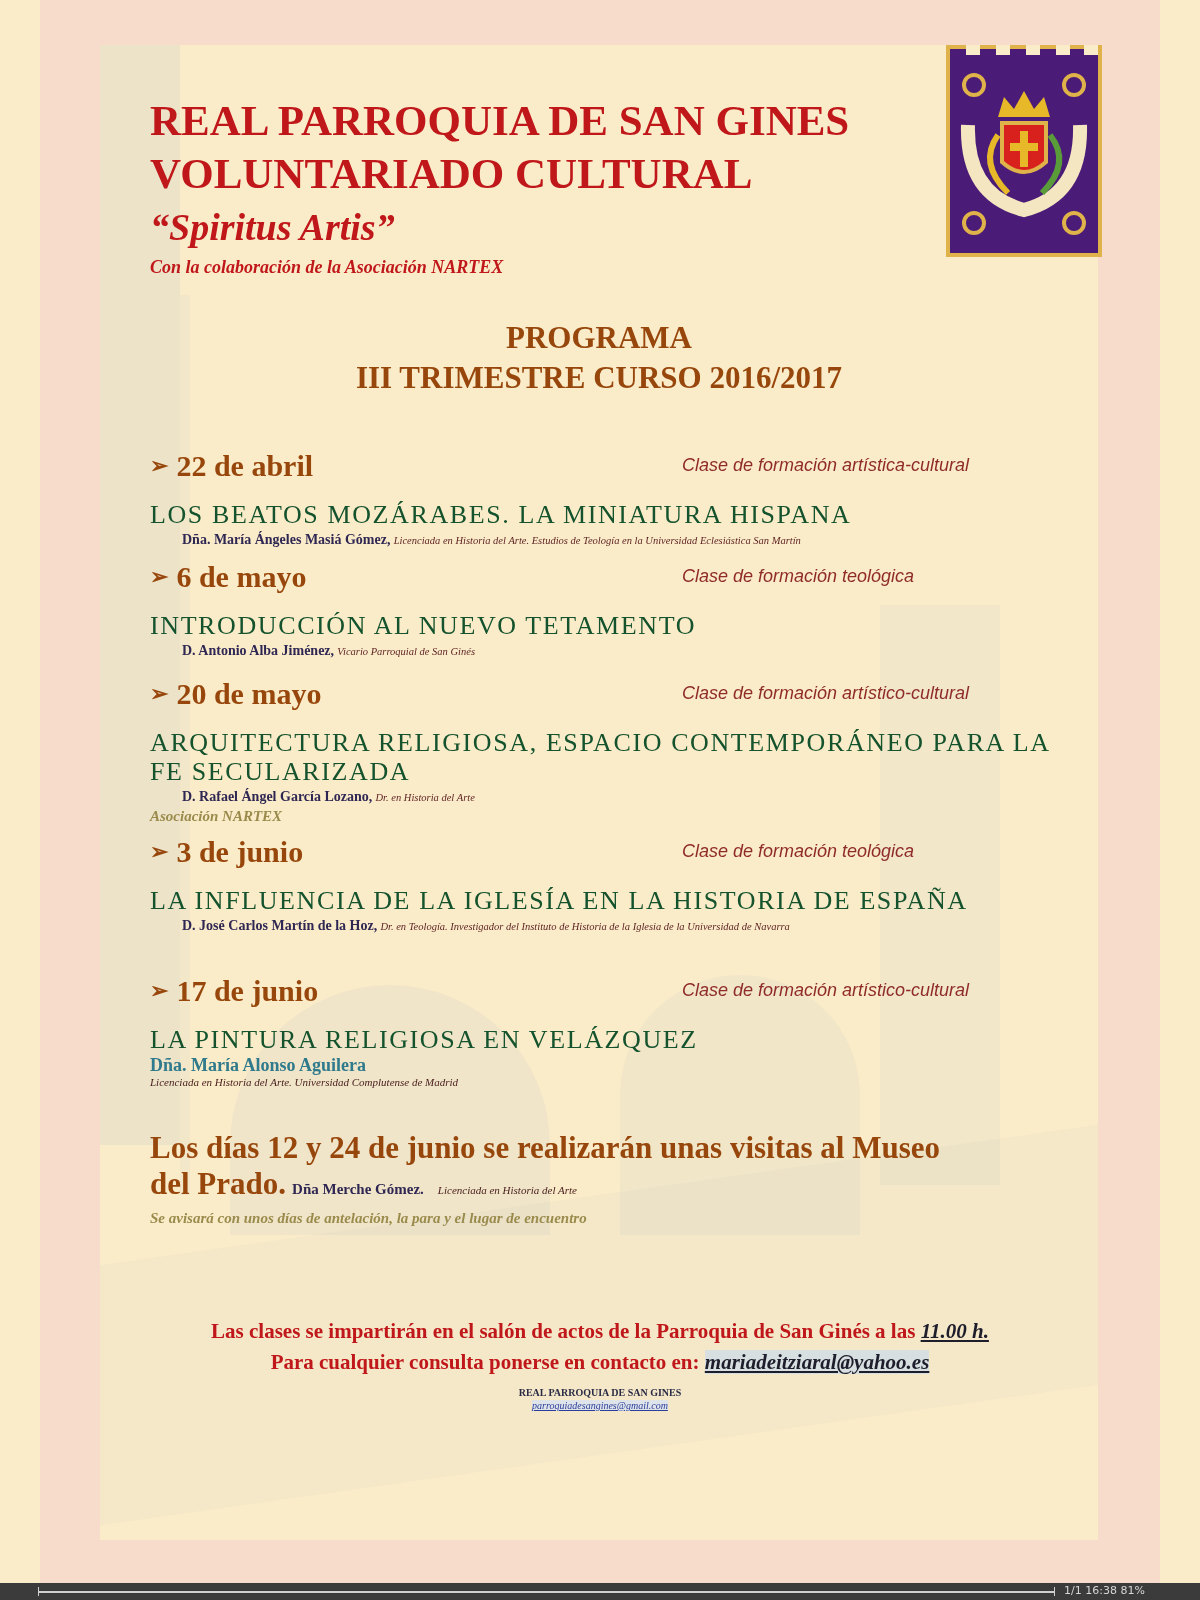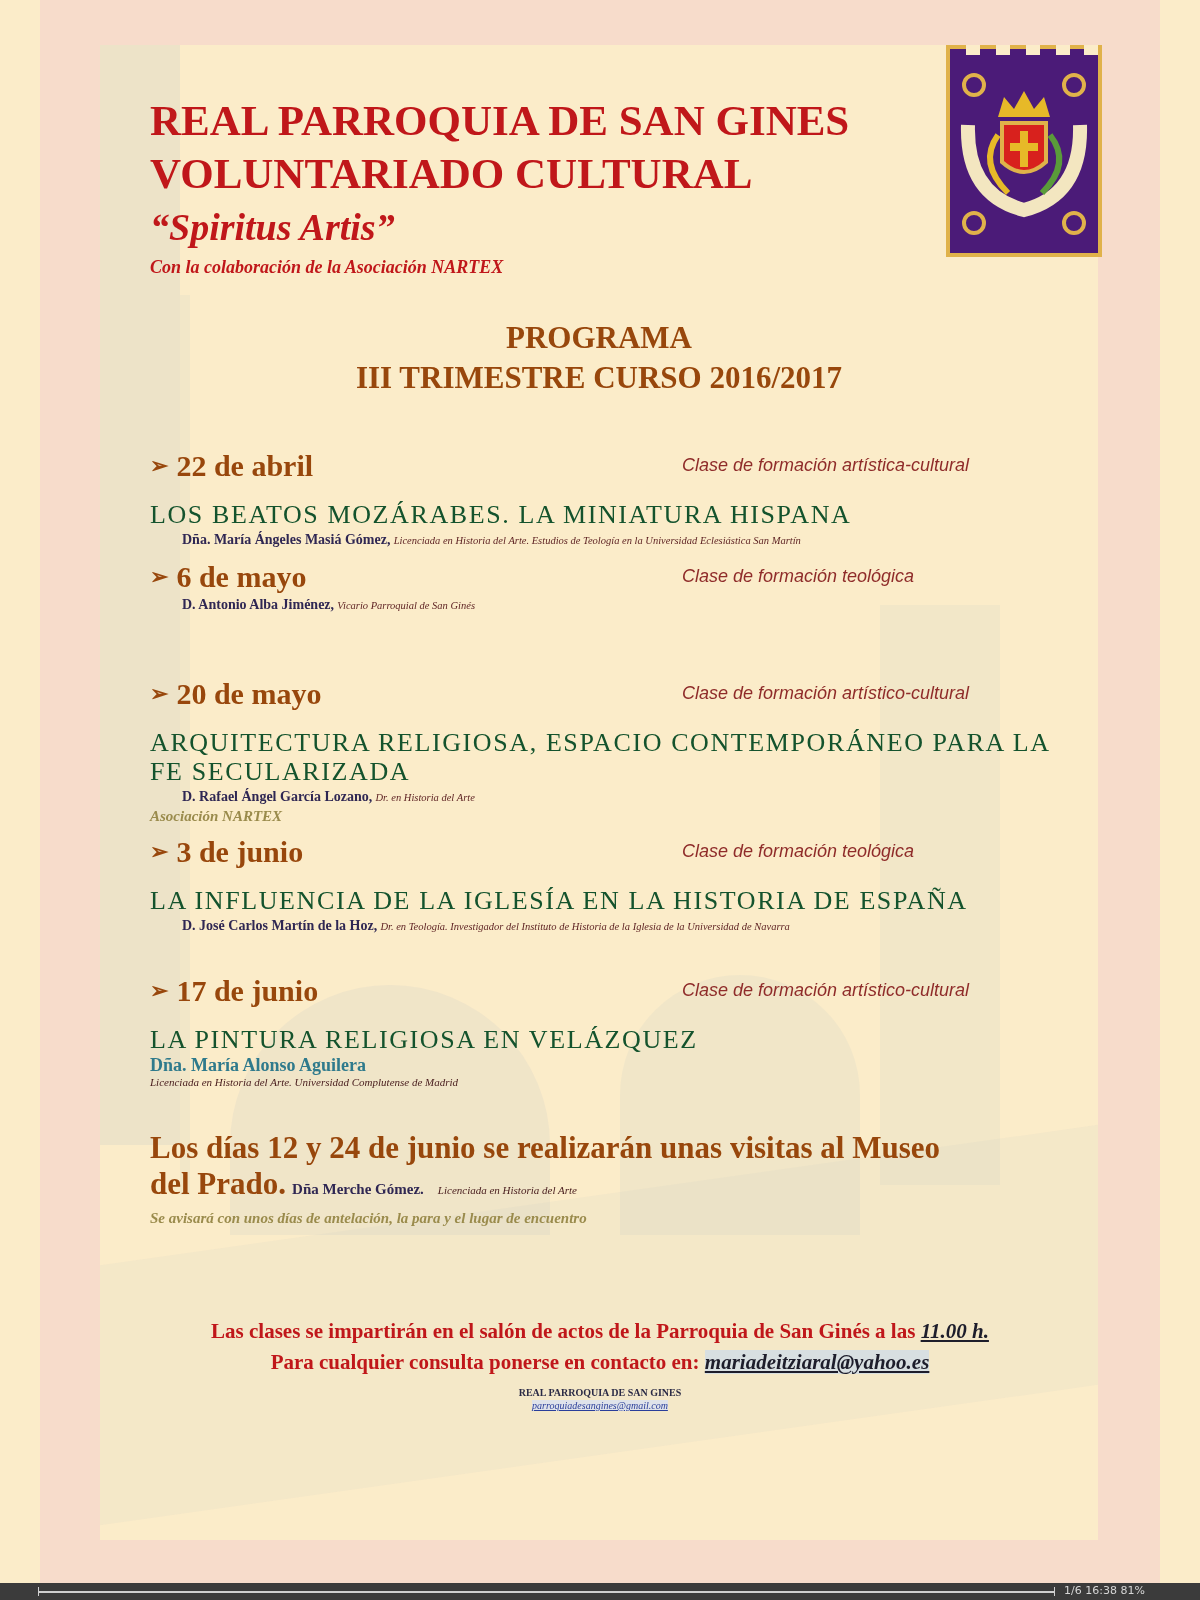--- a/index.html
+++ b/index.html
@@ -169,20 +169,21 @@
     <span class="speaker-name">Dña. María Ángeles Masiá Gómez,</span>
     <span class="speaker-role">Licenciada en Historia del Arte.  Estudios de Teología en la Universidad Eclesiástica San Martín</span>
   </div>
 </div>
 
 <div class="event" style="top:560px;">
   <div class="event-head">
     <span class="date"><span class="arrow">➢</span><span>6 de mayo</span></span>
     <span class="class-type">Clase de formación teológica</span>
   </div>
+  <div class="event-title">Introducción al Nuevo Tetamento</div>
   <div class="speaker-line">
     <span class="speaker-name">D. Antonio Alba Jiménez,</span>
     <span class="speaker-role">Vicario Parroquial de San Ginés</span>
   </div>
 </div>
 
 <div class="event" style="top:677px;">
   <div class="event-head">
     <span class="date"><span class="arrow">➢</span><span>20 de mayo</span></span>
     <span class="class-type">Clase de formación artístico-cultural</span>
@@ -236,17 +237,17 @@
 <div class="abs credit" style="top:1386px;">
   <div class="org">REAL PARROQUIA DE SAN GINES</div>
   <div><span class="mail">parroquiadesangines@gmail.com</span></div>
 </div>
 
 <div class="statusbar">
   <div class="scroll-track"></div>
   <div class="scroll-tick-l"></div>
   <div class="scroll-tick-r"></div>
   <div class="status-text">
-    <span>1/6</span>
+    <span>1/1</span>
     <span>16:38</span>
     <span>81%</span>
   </div>
 </div>
 
 </body></html>

